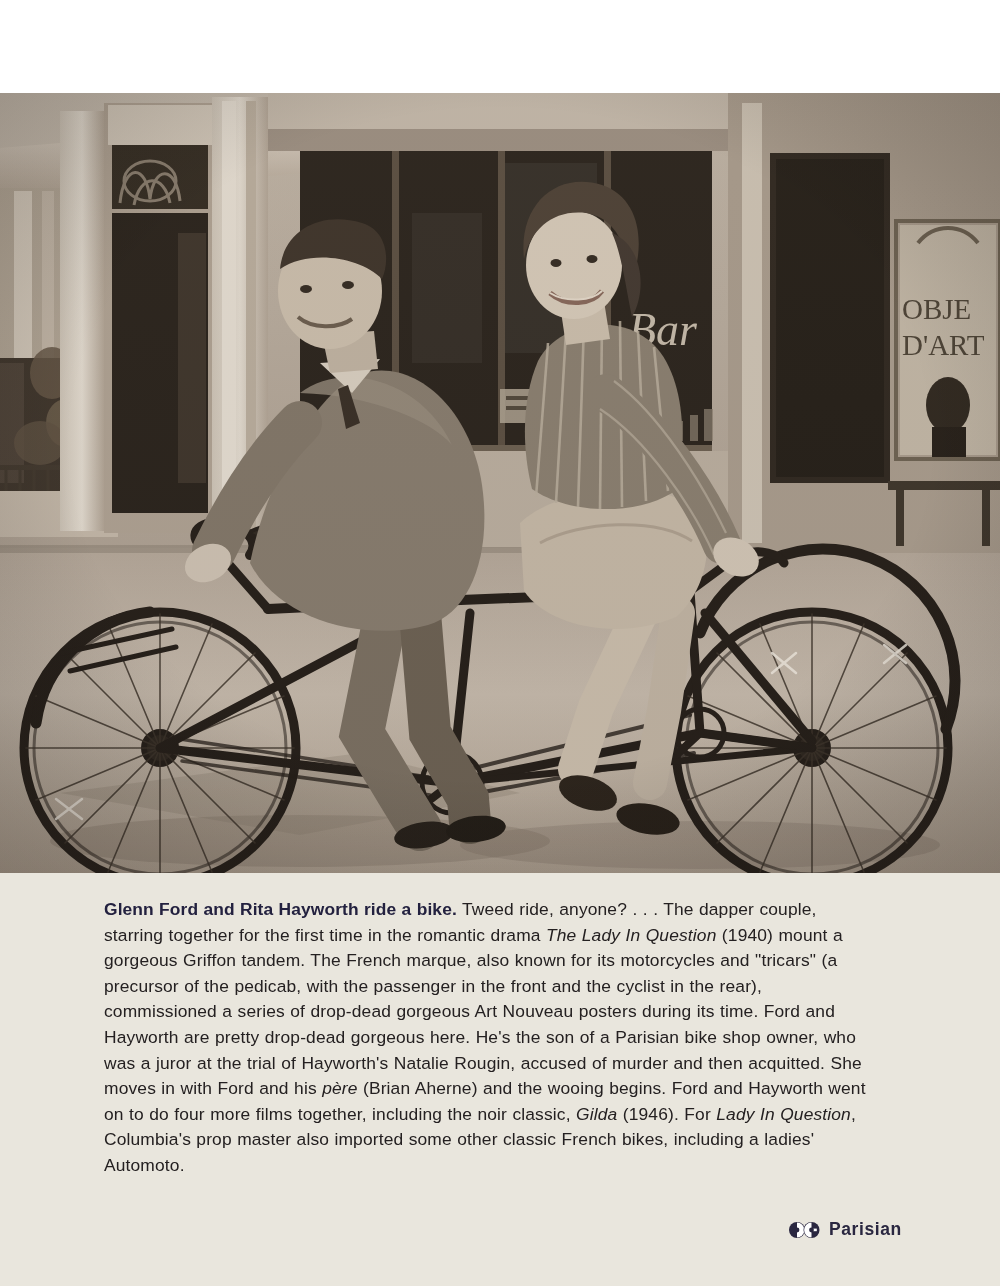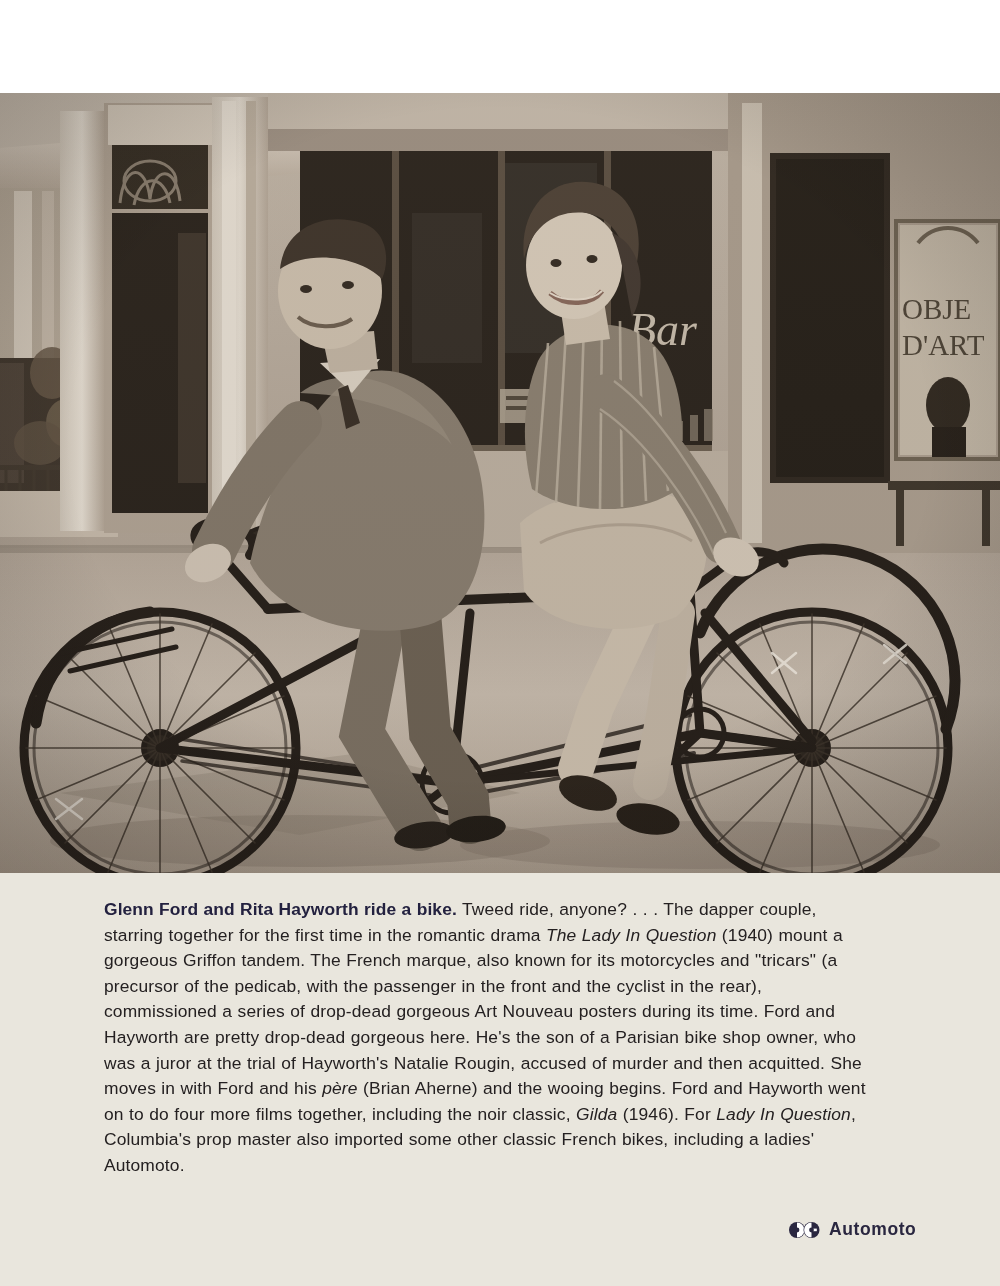--- a/index.html
+++ b/index.html
@@ -406,16 +406,16 @@
   <div class="footer-logo">
     <svg class="logo-mark" viewBox="0 0 31 20">
       <circle cx="8" cy="10" r="8" fill="#2a2740"></circle>
       <path d="M8 2.6 A7.4 7.4 0 0 1 8 17.4 Z" fill="#ffffff"></path>
       <circle cx="8" cy="10" r="2.4" fill="#2a2740"></circle>
       <circle cx="22.5" cy="10" r="8" fill="#2a2740"></circle>
       <path d="M22.5 2.6 A7.4 7.4 0 0 0 22.5 17.4 Z" fill="#ffffff"></path>
       <rect x="22.2" y="8.6" width="5.6" height="2.6" fill="#ffffff"></rect>
       <circle cx="22.5" cy="10" r="2.4" fill="#2a2740"></circle>
     </svg>
-    <span class="logo-word">Automoto</span>
+    <span class="logo-word">Parisian</span>
   </div>
 
 </div>
 
 </body></html>

